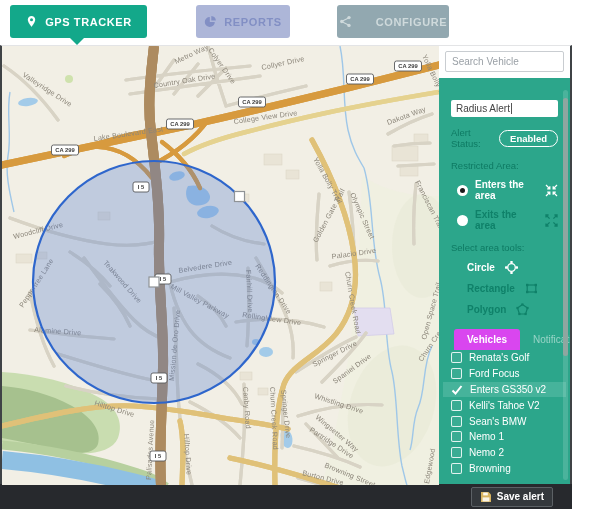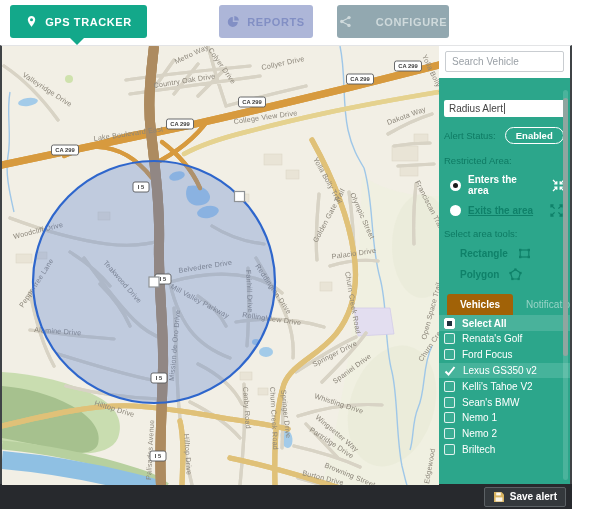--- a/index.html
+++ b/index.html
@@ -6,21 +6,21 @@
   html,body { background:#fff; }
   body { font-family:"Liberation Sans", sans-serif; }
   .app { position:relative; width:572px; height:509px; background:#fff; overflow:hidden; }
 
   
   .header { position:relative; height:45px; background:#fff; }
   .htab { position:absolute; top:5px; height:33px; border:none; border-radius:3px;
           display:flex; align-items:center; justify-content:center; gap:7px;
           font:bold 11px "Liberation Sans", sans-serif; letter-spacing:.6px; cursor:pointer; }
   .htab-gps { left:10px; width:137px; background:#13a88a; color:#fff; }
-  .htab-reports { left:219px; width:94px; background:#adb6d8; color:#828fc4;justify-content:center; }
+  .htab-reports { left:196px; width:94px; background:#adb6d8; color:#828fc4;justify-content:center; }
   .htab-config { left:337px; width:112px; background:#92a8b0; color:#cfdadc;gap:24px; }
   .htab-pointer { position:absolute; top:38px; left:70px; width:0; height:0;
           border-left:7px solid transparent; border-right:7px solid transparent;
           border-top:7px solid #13a88a; }
 
   
   .main { display:flex; height:439px; border-left:2px solid #3f4346; border-right:2px solid #3f4346;
           border-top:1px solid #e3e4e6; background:#f2efe5; }
   .map-wrap { width:437px; height:439px; position:relative; overflow:hidden; flex:none; }
   .map-wrap svg { display:block; }
@@ -29,66 +29,66 @@
   .shield-box { fill:#fff; stroke:#58595b; stroke-width:.9; }
   .shield-text { font:bold 5.8px "Liberation Sans", sans-serif; fill:#3a3a3a; text-anchor:middle; }
   .handle { fill:#fff; stroke:#8f9396; stroke-width:1.2; }
 
   
   .panel { flex:1; display:flex; flex-direction:column; background:#fff; min-width:0; }
   .search-wrap { height:32px; background:#fff; padding:5px 6px; }
   .search-wrap input { width:100%; height:21px; border:1px solid #c9cdd1; border-radius:2px;
           font:10px "Liberation Sans", sans-serif; padding:0 6px; color:#444; outline:none; }
   .search-wrap input::placeholder { color:#9aa0a6; }
-  .green { flex:1; position:relative; background:#2ca68b; padding:0 5px; overflow:hidden; }
+  .green { flex:1; position:relative; background:#2ca68b; padding:0 12px; overflow:hidden; }
 
   .name-input { margin-top:22px; height:17px; background:#fff; border-radius:2px;
           font:10px "Liberation Sans", sans-serif; color:#444; padding:2px 5px; display:flex; align-items:center; }
   .caret { display:inline-block; width:1px; height:11px; background:#555; margin-left:1px; }
 
   .status-row { margin-top:10px; display:flex; align-items:center; gap:9px; }
   .muted { color:#0e7a63; font:9.5px "Liberation Sans", sans-serif; }
   .pill { border:1px solid #fff; border-radius:10px; padding:2px 10px; color:#fff;
           font:bold 9.5px "Liberation Sans", sans-serif; cursor:pointer; }
 
   .section-label { margin-top:11px; color:#0e7a63; font:9.5px "Liberation Sans", sans-serif; }
   .opt-row { margin:8px 0 0 6px; display:flex; align-items:center; gap:7px;
           font:bold 10px "Liberation Sans", sans-serif; color:#fff; cursor:pointer; }
-  .opt-row.dim { color:#0f8169;text-decoration:underline; }
+  .opt-row.dim { color:#0f8169; }
   .radio { width:11px; height:11px; border-radius:50%; background:#fff; flex:none; position:relative; }
   .radio.sel::after { content:""; position:absolute; left:3px; top:3px; width:5px; height:5px;
           border-radius:50%; background:#1b1b1b; }
   .opt-icon { margin-left:10px; display:flex; }
 
   .tool-row { margin:8px 0 0 16px; display:flex; align-items:center; gap:8px;
           font:bold 10px "Liberation Sans", sans-serif; color:#fff; cursor:pointer; }
   .tool-row.dim { color:#0f8169; }
 
   .tabs2 { margin:13px -8px 0 -8px; display:flex; padding-left:11px; }
   .tab2 { padding:5px 13px; font:10px "Liberation Sans", sans-serif; color:rgba(255,255,255,.5); cursor:pointer; }
-  .tab2.active { background:#a16207; border-radius:3px 3px 0 0; color:#fff; font-weight:bold; }
+  .tab2.active { background:#d946ef; border-radius:3px 3px 0 0; color:#fff; font-weight:bold; }
   .tab2.notif { flex:1; text-align:center; }
 
   .vrow { margin:0 -8px; padding:2.5px 8px; display:flex; align-items:center; gap:7px;
           font:10px "Liberation Sans", sans-serif; color:#fff; cursor:pointer; height:15.8px; }
   .vrow.selall { background:rgba(255,255,255,.14); font-weight:bold; height:16px; }
   .vrow.checked { background:#46b39b; }
   .cb { width:11px; height:11px; border-radius:2px; border:1px solid rgba(255,255,255,.85);
           background:rgba(255,255,255,.07); flex:none; }
   .cb-ind { background:#fff; border-color:#fff; position:relative; }
   .cb-ind::after { content:""; position:absolute; left:2px; top:2px; width:5px; height:5px; background:#20313c; }
   .checkmark { width:12px; height:12px; flex:none; display:flex; }
 
   .scrollbar { position:absolute; right:2px; top:12px; bottom:4px; width:5px;
           background:rgba(255,255,255,.15); border-radius:3px; }
   .scrollbar .thumb { position:absolute; top:8px; width:5px; height:258px; background:#8fa6a0; border-radius:3px; }
 
   
   .footer { height:25px; background:#27292d; display:flex; align-items:center;
-          justify-content:flex-end; gap:20px; padding-right:6px; }
+          justify-content:flex-end; gap:20px; padding-right:19px; }
   .fbtn { display:inline-flex; align-items:center; gap:5px; background:#34383c;
           border:1px solid #5c6165; color:#fff; font:bold 10px "Liberation Sans", sans-serif;
           padding:3px 8px; border-radius:2px; cursor:pointer; }
 </style>
 </head>
 <body>
 
 <div class="app">
 
   <div class="header">
@@ -364,20 +364,34 @@
                     <path d="M8.4,4.6 L12,1 M9.4,1 L12,1 L12,3.6"></path>
                     <path d="M4.6,8.4 L1,12 M1,9.4 L1,12 L3.6,12"></path>
                     <path d="M8.4,8.4 L12,12 M12,9.4 L12,12 L9.4,12"></path>
                   </g>
                 </svg>
               </span>
             </div>
           </div>
         <div class="section-label">Select area tools:</div>
         <div id="area-tools">
+            <div class="tool-row">
+              <span>Circle</span>
+              <span class="opt-icon" style="margin-left:2px">
+                <svg width="13" height="13" viewBox="0 0 13 13">
+                  <circle cx="6.5" cy="6.5" r="3.8" stroke="currentColor" stroke-width="1.3" fill="none"></circle>
+                  <g fill="currentColor">
+                    <rect x="5.3" y="0" width="2.4" height="2.4" rx=".4"></rect>
+                    <rect x="5.3" y="10.6" width="2.4" height="2.4" rx=".4"></rect>
+                    <rect x="0" y="5.3" width="2.4" height="2.4" rx=".4"></rect>
+                    <rect x="10.6" y="5.3" width="2.4" height="2.4" rx=".4"></rect>
+                  </g>
+                </svg>
+              </span>
+            </div>
             <div class="tool-row dim">
               <span>Rectangle</span>
               <span class="opt-icon" style="margin-left:2px">
                 <svg width="13" height="13" viewBox="0 0 13 13">
                   <rect x="2.2" y="3" width="8.6" height="7" stroke="currentColor" stroke-width="1.2" fill="none"></rect>
                   <g fill="currentColor">
                     <rect x="1" y="1.8" width="2.4" height="2.4"></rect>
                     <rect x="9.6" y="1.8" width="2.4" height="2.4"></rect>
                     <rect x="1" y="8.8" width="2.4" height="2.4"></rect>
                     <rect x="9.6" y="8.8" width="2.4" height="2.4"></rect>
@@ -398,60 +412,56 @@
                     <rect x="0.4" y="3.9" width="2.2" height="2.2"></rect>
                   </g>
                 </svg>
               </span>
             </div>
           </div>
         <div class="tabs2">
           <div class="tab2 active">Vehicles</div>
           <div class="tab2 notif">Notifications</div>
         </div>
-        <div class="vrow selall">
-          <span class="cb cb-ind"></span>
-          <span>Select All</span>
-        </div>
         <div id="vehicle-list">
             <div class="vrow">
               <span class="cb"></span>
               <span>Renata's Golf</span>
             </div>
             <div class="vrow">
               <span class="cb"></span>
               <span>Ford Focus</span>
             </div>
             <div class="vrow checked">
               <span class="checkmark">
                 <svg width="12" height="12" viewBox="0 0 12 12">
                   <path d="M1.5,6.5 L4.5,9.5 L10.5,2" stroke="#fff" stroke-width="2" fill="none"></path>
                 </svg>
               </span>
-              <span>Lexus GS350 v2</span>
+              <span>Enters GS350 v2</span>
             </div>
             <div class="vrow">
               <span class="cb"></span>
               <span>Kelli's Tahoe V2</span>
             </div>
             <div class="vrow">
               <span class="cb"></span>
               <span>Sean's BMW</span>
             </div>
             <div class="vrow">
               <span class="cb"></span>
               <span>Nemo 1</span>
             </div>
             <div class="vrow">
               <span class="cb"></span>
               <span>Nemo 2</span>
             </div>
             <div class="vrow">
               <span class="cb"></span>
-              <span>Briltech</span>
+              <span>Browning</span>
             </div>
           </div>
         <div class="scrollbar">
             <div class="thumb"></div>
           </div>
       </div>
     </aside>
   </div>
 
   <div class="footer">

